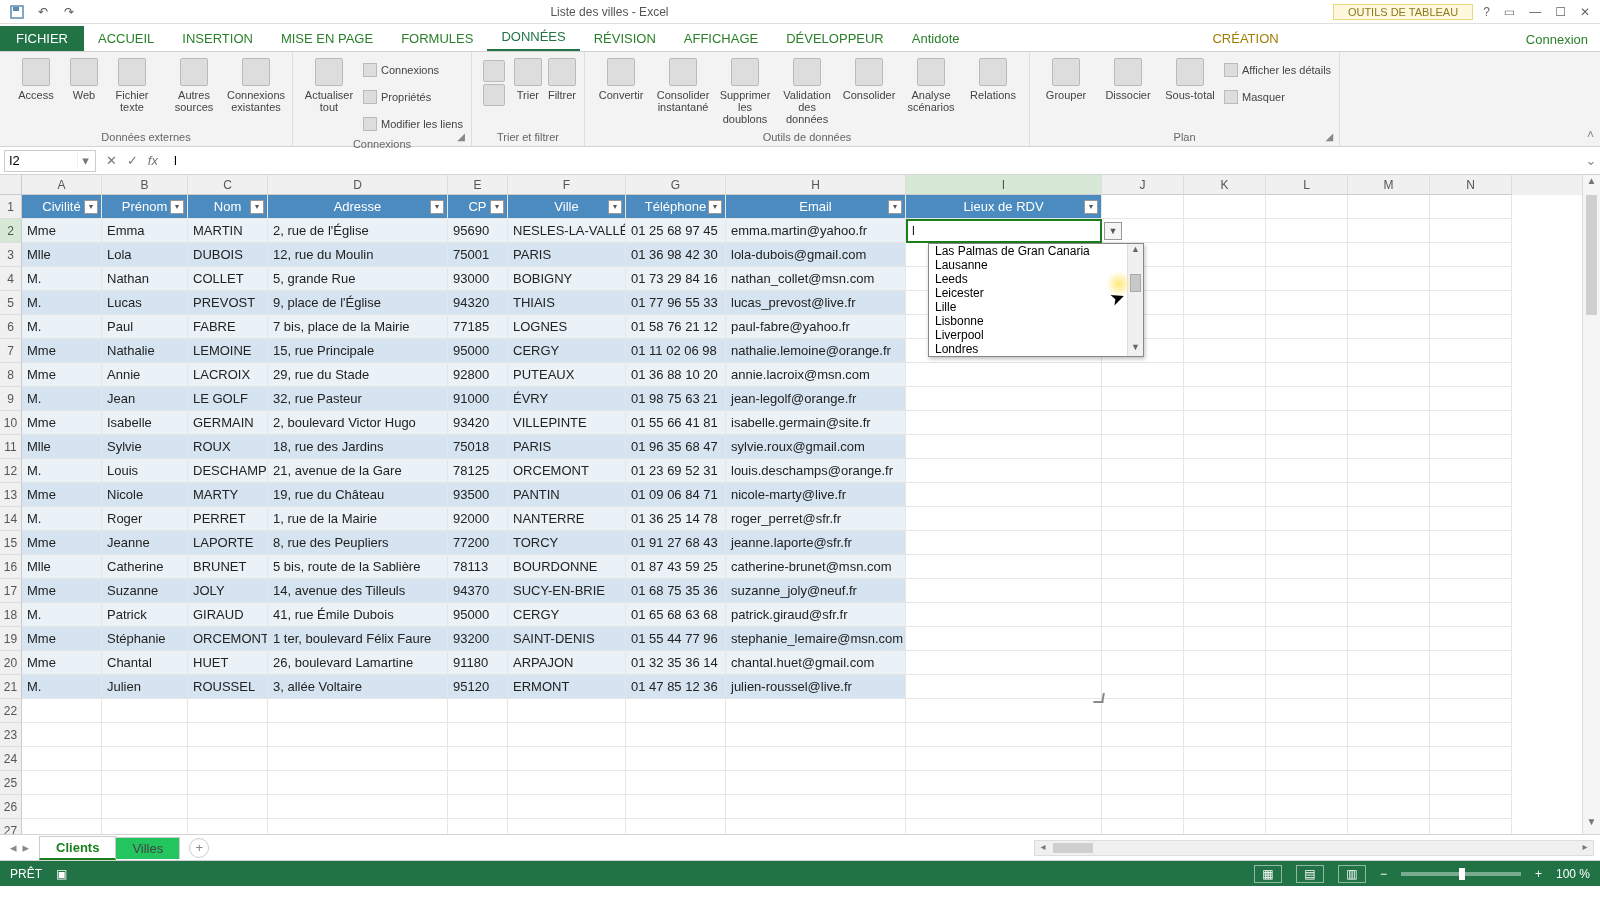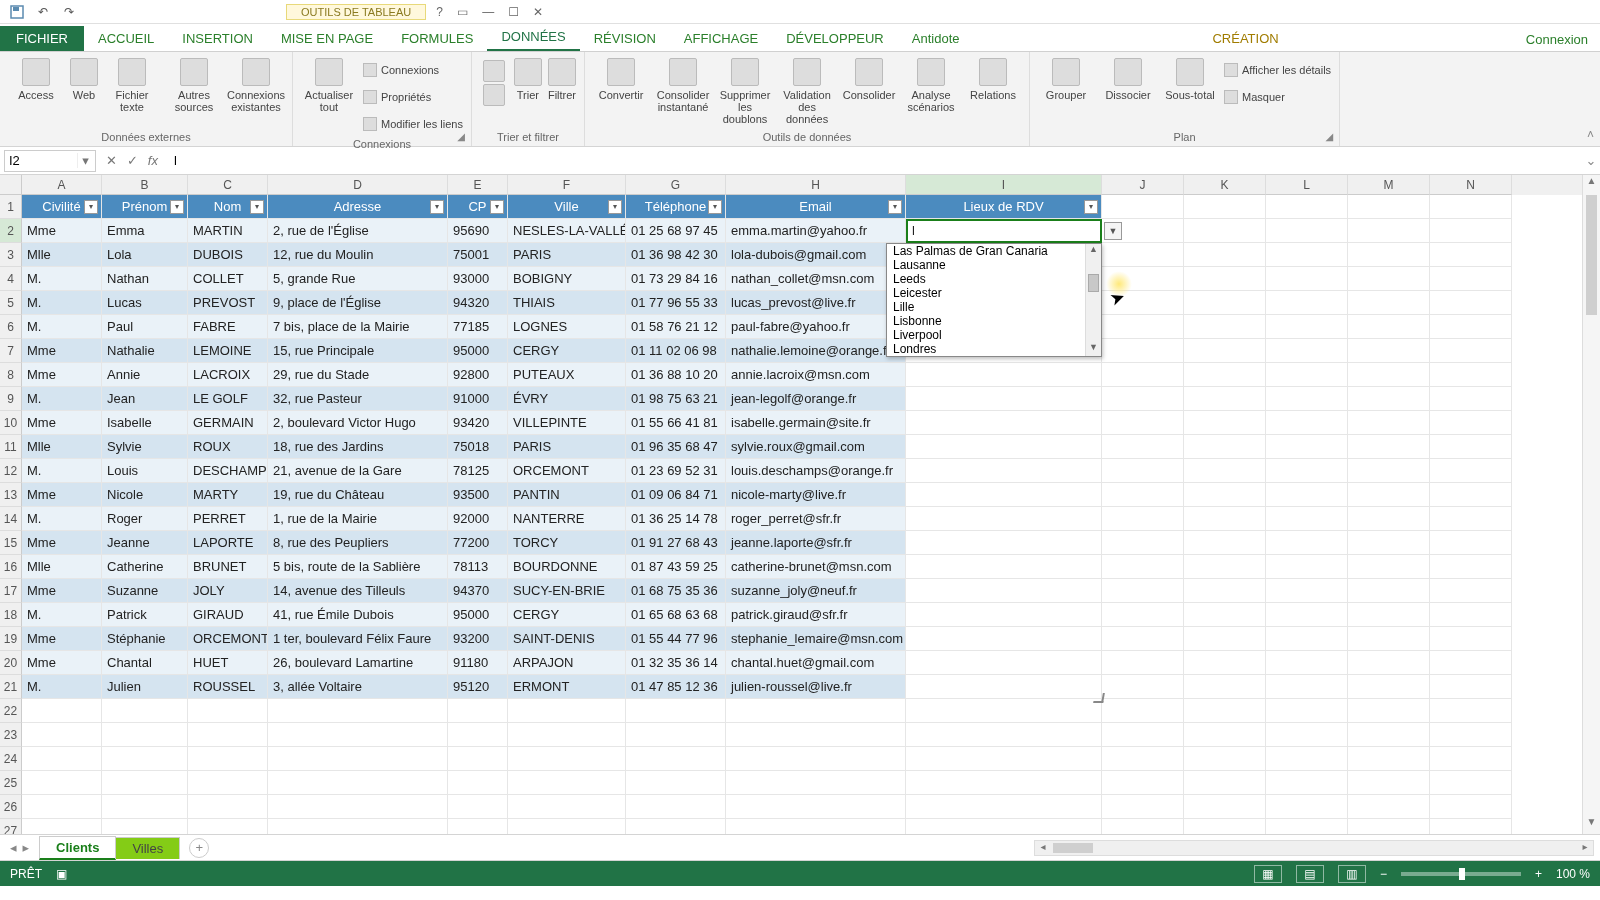--- a/index.html
+++ b/index.html
@@ -75,21 +75,21 @@
 .yellow-glow { position:absolute; width:26px; height:26px; background:radial-gradient(circle,#ffe97a 0%,rgba(255,233,122,0) 70%); border-radius:50%; }
 .drag-handle { position:absolute; width:10px; height:10px; border-right:2px solid #888; border-bottom:2px solid #888; transform:skewX(-10deg); }
 
 .vscroll { position:absolute; right:0; top:0; width:18px; bottom:0; background:#f5f5f5; border-left:1px solid #ddd; }
 .vscroll .arr { position:absolute; left:0; right:0; height:18px; text-align:center; font-size:10px; color:#777; }
 .vscroll .thumb { position:absolute; left:3px; right:3px; top:20px; height:120px; background:#cfcfcf; }
 
 
 .sheetbar { height:26px; display:flex; align-items:center; font-size:13px; border-bottom:1px solid #d4d4d4; }
 .sheet-nav { display:flex; gap:6px; padding:0 10px; color:#888; }
-.sheet-tab { padding:3px 16px; border:1px solid #ccc; border-bottom:none; background:#84cc16; margin-right:-1px; color:#444; }
+.sheet-tab { padding:3px 16px; border:1px solid #ccc; border-bottom:none; background:#22c55e; margin-right:-1px; color:#444; }
 .sheet-tab.active { background:#fff; font-weight:600; color:#1a7f1a; border-bottom:2px solid #1a7f1a; }
 .sheet-add { width:20px; height:20px; border:1px solid #ccc; border-radius:10px; margin-left:10px; text-align:center; line-height:18px; color:#888; }
 .sheetbar .hspace { flex:1; }
 .hsb { width:560px; height:16px; background:#f0f0f0; border:1px solid #ddd; position:relative; margin-right:6px; }
 .hsb .arr { position:absolute; top:0; bottom:0; width:16px; text-align:center; font-size:10px; color:#777; }
 .hsb .thumb { position:absolute; top:2px; bottom:2px; left:18px; width:40px; background:#cfcfcf; }
 
 
 .statusbar { height:25px; background:#217346; color:#fff; display:flex; align-items:center; font-size:12px; padding:0 10px; gap:14px; }
 .statusbar .spacer { flex:1; }
@@ -106,20 +106,21 @@
   <div class="qat">
     <span class="ic">
         <svg width="14" height="14" viewBox="0 0 14 14">
           <rect x="1" y="1" width="12" height="12" fill="none" stroke="#5b8bb0" stroke-width="1.5"></rect>
           <rect x="3" y="2" width="6" height="4" fill="#5b8bb0"></rect>
         </svg>
       </span>
     <span class="ic">↶</span>
     <span class="ic">↷</span>
   </div>
+  <div class="title-center">Liste des villes - Excel</div>
   <div class="tools-tab">OUTILS DE TABLEAU</div>
   <div class="win-controls">
     <span>?</span>
     <span>▭</span>
     <span>—</span>
     <span>☐</span>
     <span>✕</span>
   </div>
 </div>
 
@@ -805,21 +806,21 @@
   <div class="vscroll">
     <div class="arr" style="top:0">▲</div>
     <div class="thumb"></div>
     <div class="arr" style="bottom:0">▼</div>
   </div>
 
   <div id="active-cell" class="active-cell-overlay" style="left: 906px; top: 44px; width: 196px; height: 24px;">
       <span style="position: absolute; left: 4px; top: 2px; font-size: 13px; color: rgb(34, 34, 34); pointer-events: none;">l</span>
     </div>
   <div id="dd-arrow" class="dd-arrow" style="left: 1104px; top: 47px;">▼</div>
-  <div id="dd-list" class="dd-list" style="left: 886px; top: 68px; width: 216px; height: 114px;">
+  <div id="dd-list" class="dd-list" style="left: 928px; top: 68px; width: 216px; height: 114px;">
     <div class="item">Las Palmas de Gran Canaria</div>
       <div class="item">Lausanne</div>
       <div class="item">Leeds</div>
       <div class="item">Leicester</div>
       <div class="item">Lille</div>
       <div class="item">Lisbonne</div>
       <div class="item">Liverpool</div>
       <div class="item">Londres</div>
       <div class="dd-scroll">
       <div class="arr" style="top:0">▲</div>

